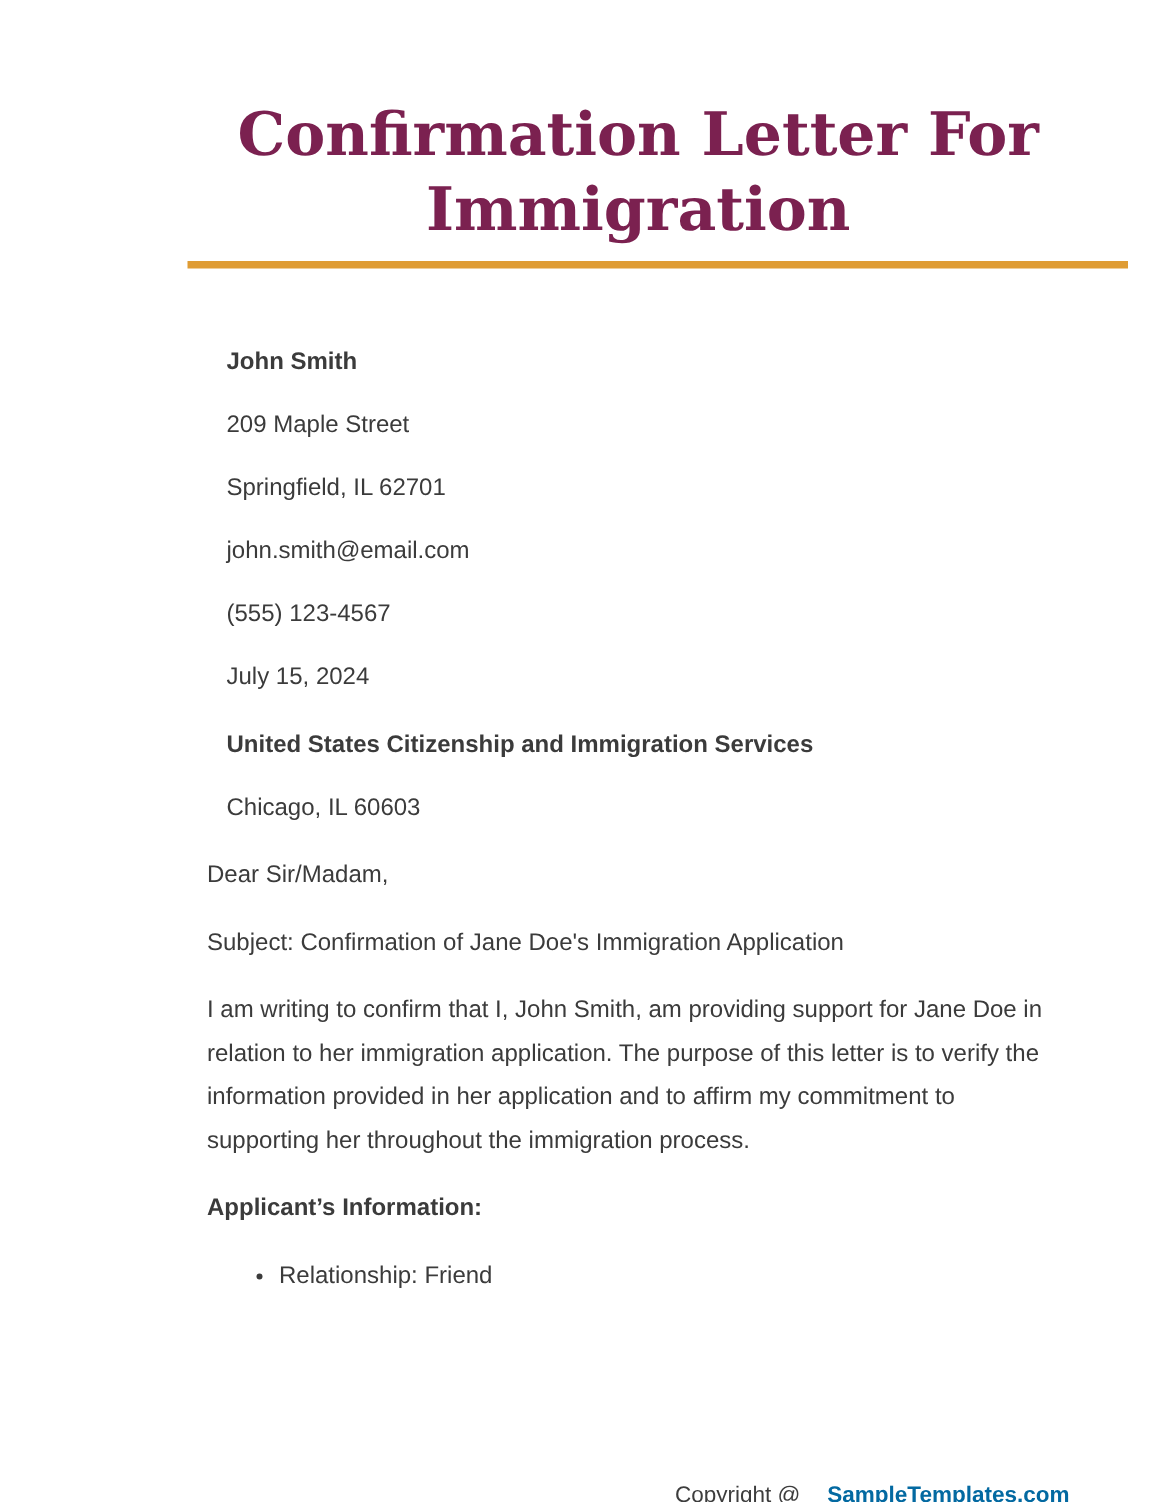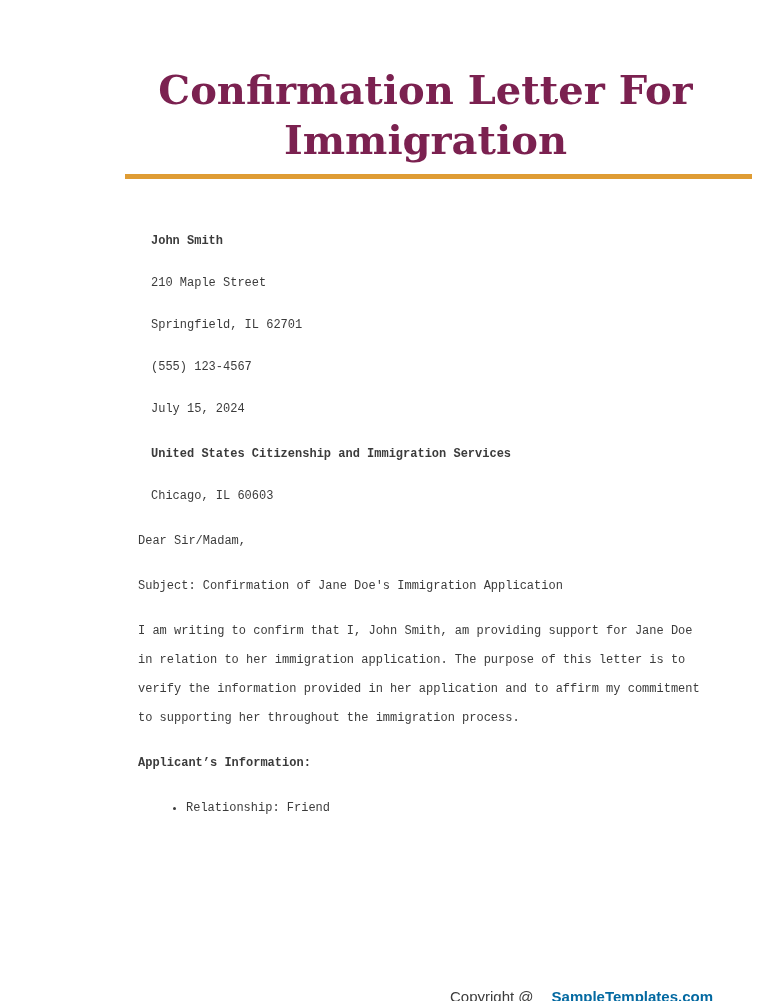--- a/index.html
+++ b/index.html
@@ -29,23 +29,22 @@
   }
   .title-divider {
     height: 5px;
     background: #df9c34;
     border: none;
     margin-top: 9px;
     width: 100%;
   }
   .letter-body {
     margin-top: 22px;
-    font-size: 12px;
+    font-size: 16px;
     line-height: 29px;
-    font-family: Liberation Mono, monospace;
   }
   .block { margin-bottom: 16px; }
   .bold-line { font-weight: bold; }
   .section-heading { font-weight: bold; margin-bottom: 16px; }
   ul.info-list {
     margin: 0 0 16px 0;
     padding-left: 48px;
     list-style-type: disc;
   }
   ul.info-list li { line-height: 29px; }
@@ -70,22 +69,23 @@
 <div class="page">
 
   <h1 class="doc-title">Confirmation Letter For Immigration</h1>
 
   <hr class="title-divider">
 
   <div class="letter-body">
 
     <div class="block">
       <div class="bold-line">John Smith</div>
-      <div>210 Maple Street</div>
+      <div>209 Maple Street</div>
       <div>Springfield, IL 62701</div>
+      <div>john.smith@email.com</div>
       <div>(555) 123-4567</div>
       <div>July 15, 2024</div>
     </div>
 
     <div class="block">
       <div class="bold-line">United States Citizenship and Immigration Services</div>
       <div>Chicago, IL 60603</div>
     </div>
 
     <p class="block">Dear Sir/Madam,</p>

